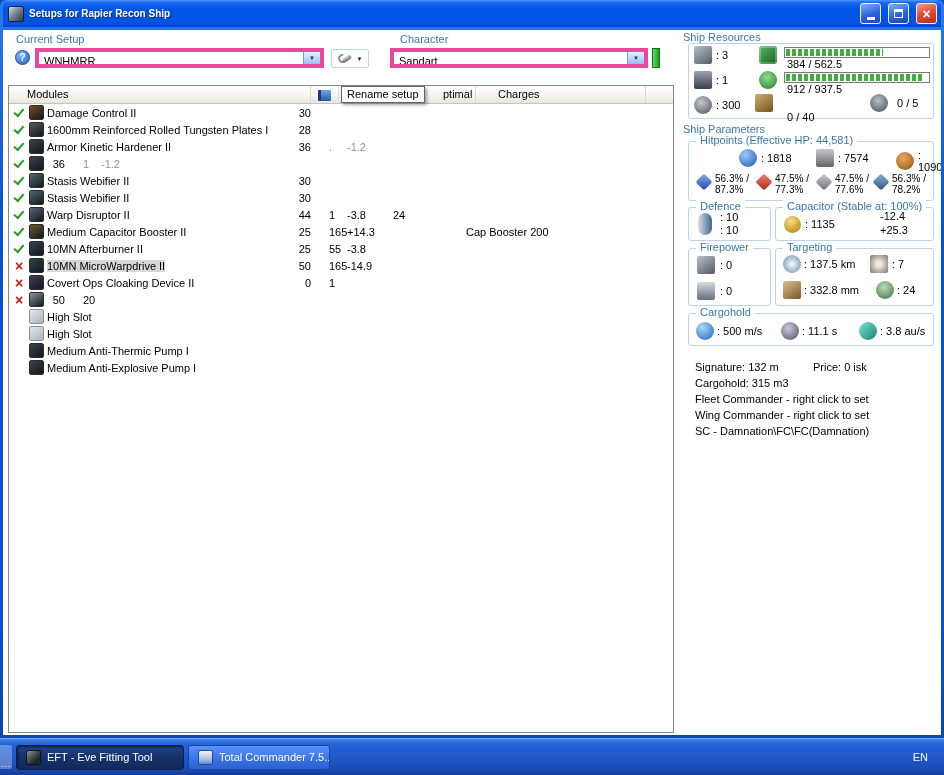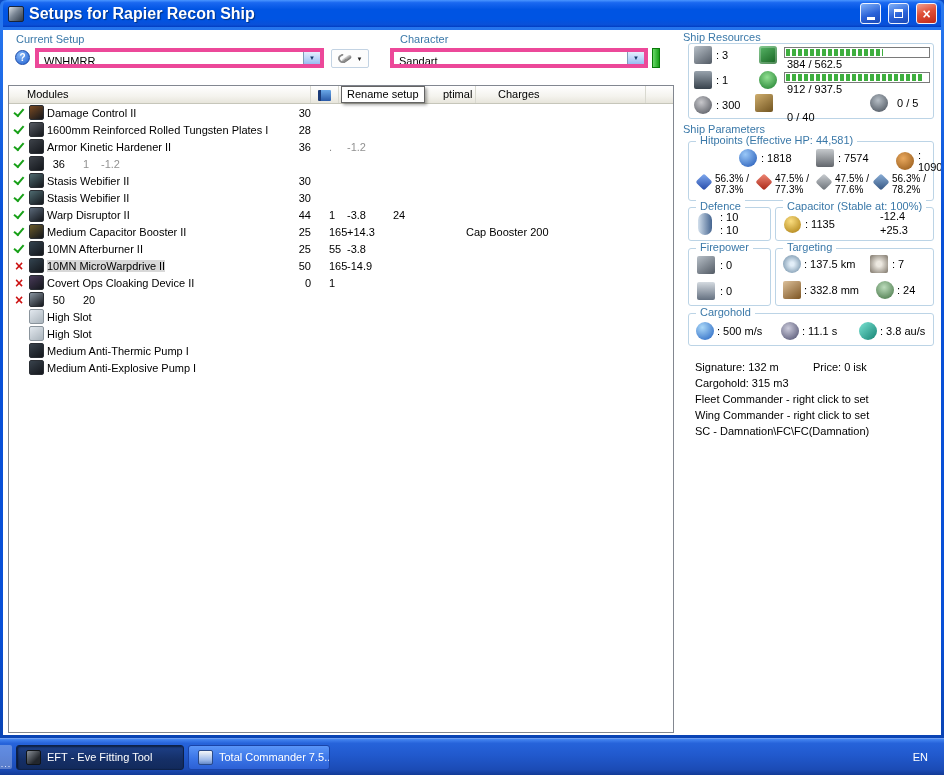--- a/index.html
+++ b/index.html
@@ -14,21 +14,21 @@
     background:linear-gradient(180deg,#2a7af0,#0850d8 30%,#0850d8 85%,#0a44b4);
     border-radius:6px 6px 0 0; padding:0 3px 3px 3px;
   }
   .titlebar {
     height:27px; display:flex; align-items:center; gap:5px; padding:0 4px 0 5px;
     background:linear-gradient(180deg,#4a96ff 0%,#1a68f0 10%,#0054e3 35%,#0054e3 70%,#0a50d8 92%,#003cc0 100%);
     border-radius:6px 6px 0 0;
   }
   .app-icon { width:16px; height:16px; border-radius:2px;
     background:linear-gradient(135deg,#d8dee4,#7a8694 45%,#2e3a48); border:1px solid #18243a; }
-  .title-text { flex:1; color:#fff; font-weight:bold; font-size:16px; text-shadow:1px 1px 1px #00317e;
+  .title-text { flex:1; color:#fff; font-weight:bold; font-size:10px; text-shadow:1px 1px 1px #00317e;
     white-space:nowrap; overflow:hidden; }
   .win-btn { width:21px; height:21px; margin-left:2px; border-radius:3px; border:1px solid #eef3ff;
     display:flex; align-items:center; justify-content:center; cursor:default; }
   .win-btn.minb,.win-btn.maxb { background:linear-gradient(160deg,#7fb0f8,#2a62d8 55%,#1a4ab8); }
   .win-btn.closeb { background:linear-gradient(160deg,#f0a090,#e05038 45%,#c02818); color:#fff; font-size:14px; font-weight:bold; line-height:14px; }
   .g-min { width:8px; height:3px; background:#fff; margin-top:9px; }
   .g-max { width:9px; height:9px; border:1px solid #fff; border-top:3px solid #fff; }
   .client { position:absolute; left:3px; top:30px; right:3px; bottom:3px; background:#fff; overflow:hidden; }
 
   

